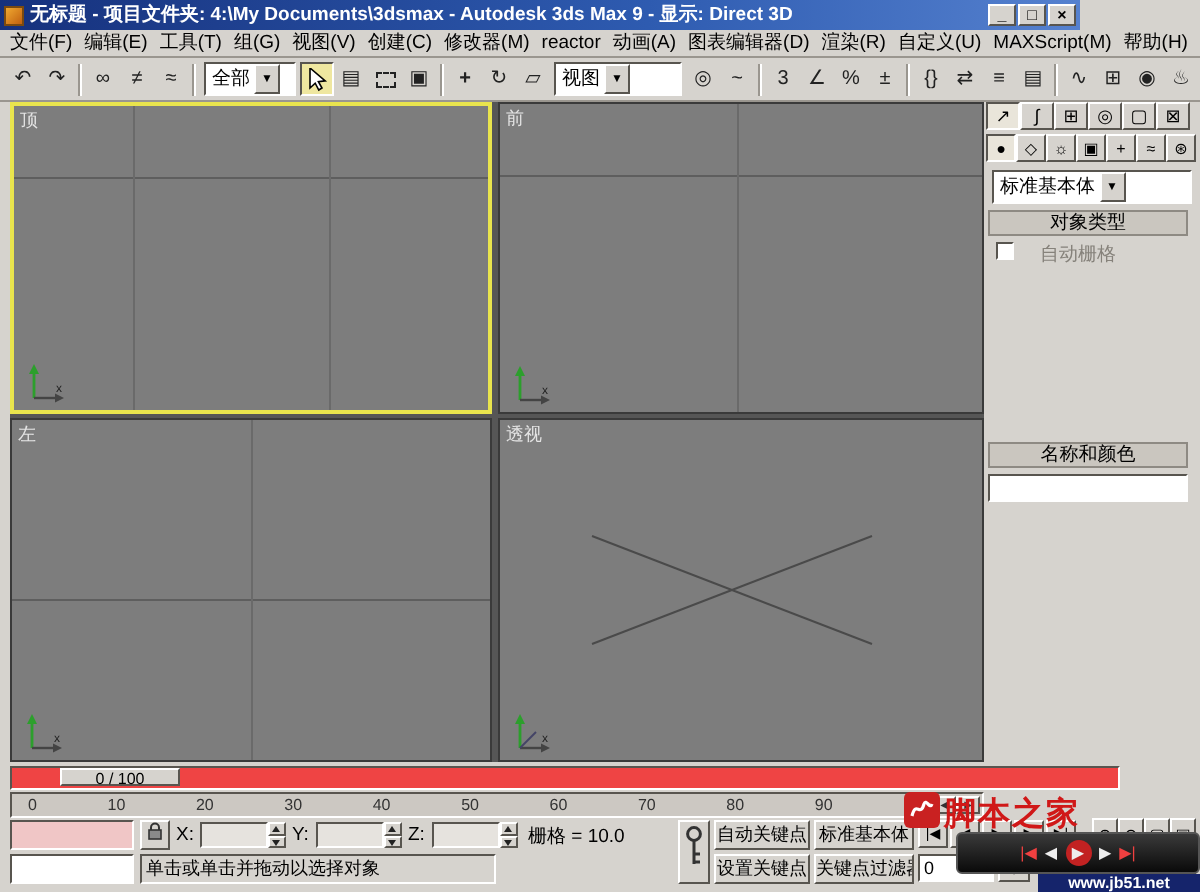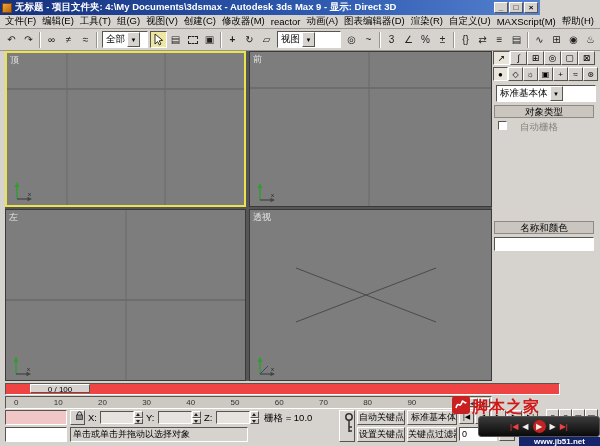--- a/index.html
+++ b/index.html
@@ -44,21 +44,21 @@
 .prim-btn{height:14px;font-size:9.5px;line-height:12px;text-align:center;background:#d6d3ce;border:1px solid;border-color:#fff #58554f #58554f #fff;white-space:nowrap;overflow:hidden}
 .nameinput{position:absolute;left:2px;width:100px;height:14px;background:#fff;border:1px solid;border-color:#58554f #fff #fff #58554f}
 
 .tslider{left:5px;top:383px;width:555px;height:12px;background:#ef4444;border:1px solid;border-color:#58554f #fff #fff #58554f}
 .tthumb{position:absolute;left:24px;top:0;width:60px;height:9px;text-align:center;font-size:8px;line-height:9px;background:#d6d3ce;border:1px solid;border-color:#fff #58554f #58554f #fff}
 .ruler{left:5px;top:396px;width:487px;height:13px;background:#ccc8c2;border:1px solid;border-color:#58554f #fff #fff #58554f;display:flex;align-items:center;justify-content:space-between;font-size:8px;color:#333;padding:0 26px 0 8px}
 .ruler-arrows{position:absolute;right:1px;top:1px;display:flex}
 .rbtn{width:12px;height:9px;font-size:5px;display:inline-flex;align-items:center;justify-content:center;background:#d6d3ce;border:1px solid;border-color:#fff #58554f #58554f #fff}
 
 .sunkbox{position:absolute;border:1px solid;border-color:#58554f #fff #fff #58554f;font-size:9px;overflow:hidden;white-space:nowrap}
-.btn9{position:absolute;background:#d6d3ce;border:1px solid;border-color:#fff #58554f #58554f #fff;font-size:9px;text-align:right;overflow:hidden;white-space:nowrap;line-height:13px}
+.btn9{position:absolute;background:#d6d3ce;border:1px solid;border-color:#fff #58554f #58554f #fff;font-size:9px;text-align:center;overflow:hidden;white-space:nowrap;line-height:13px}
 .sl{position:absolute;font-size:9.5px}
 .numfield{background:#e6e3de}
 .spin{position:absolute;width:9px;height:13px;display:flex;flex-direction:column}
 .spin i{flex:1;background:#d6d3ce;border:1px solid;border-color:#fff #58554f #58554f #fff;position:relative}
 .spin i::after{content:"";position:absolute;left:1px;top:1px;border-left:2.5px solid transparent;border-right:2.5px solid transparent}
 .spin .tu::after{border-bottom:3px solid #222}
 .spin .td::after{border-top:3px solid #222}
 .pbrow{position:absolute;left:459px;top:410px;display:flex;gap:1px}
 .pb{width:15px;height:14px;display:inline-flex;align-items:center;justify-content:center;font-size:7px;background:#d6d3ce;border:1px solid;border-color:#fff #58554f #58554f #fff}
 .navgrid{position:absolute;left:546px;top:409px;display:grid;grid-template-columns:repeat(4,13px);grid-auto-rows:16px}

